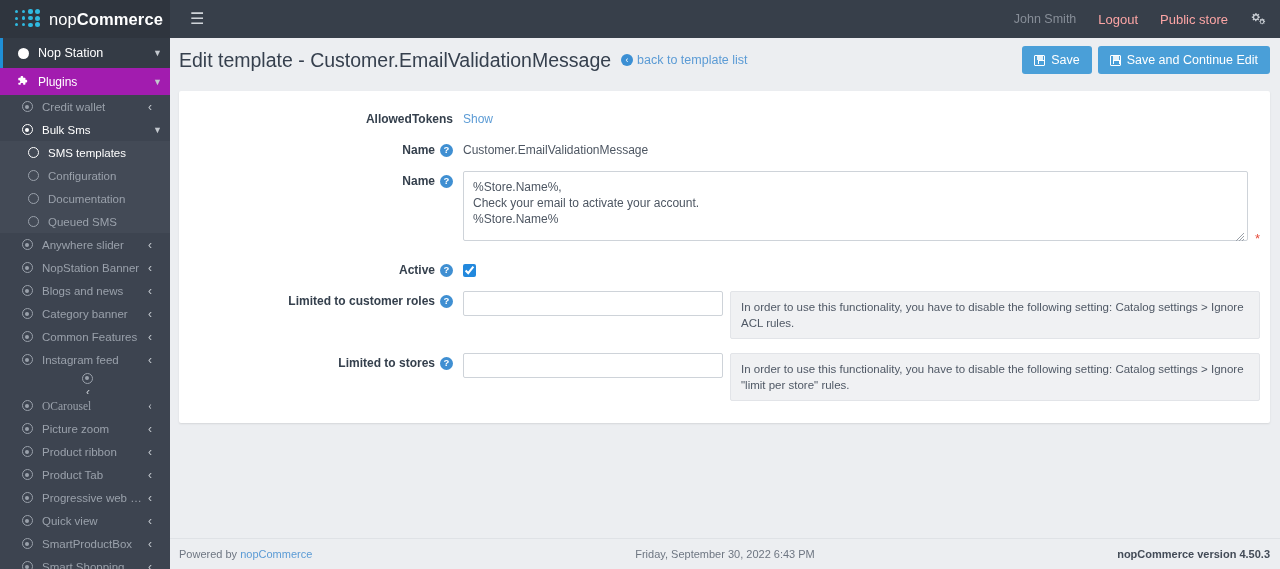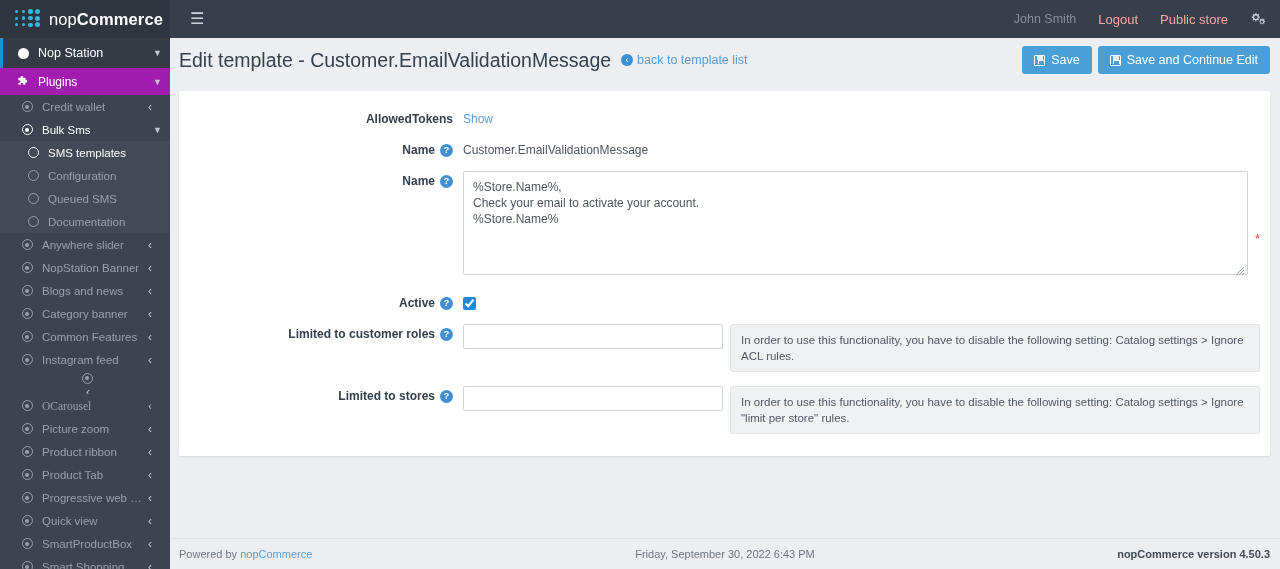--- a/index.html
+++ b/index.html
@@ -135,21 +135,21 @@
     color: #fff; font-size: 9.5px; font-weight: bold;
     display: inline-flex; align-items: center; justify-content: center;
     line-height: 1; flex-shrink: 0; cursor: pointer;
   }
   .f-control { margin-left: 10px; display: flex; align-items: flex-start; }
   .static-text { font-size: 12px; color: #4d5662; padding-top: 3px; }
   .link-show { font-size: 12px; color: #5b9bd5; text-decoration: none; cursor: pointer; padding-top: 3px; }
 
   .textarea-wrap { position: relative; }
   textarea.body-area {
-    width: 785px; height: 104px; resize: none;
+    width: 785px; height: 70px; resize: none;
     border: 1px solid #ced3d9; border-radius: 2px;
     font-family: "Liberation Sans", sans-serif; font-size: 12px; color: #4d5662;
     padding: 7px 9px; line-height: 16px; outline: none; background: #fff;
     overflow: hidden;
   }
   .resize-grip {
     position: absolute; right: 3px; bottom: 3px; width: 10px; height: 10px;
     pointer-events: none;
   }
   .req-star { color: #e74c3c; font-size: 13px; margin-left: 7px; padding-top: 60px; }
@@ -257,27 +257,27 @@
     <div class="nav-item lvl shade-b" style="padding-left: 26px;">
       <span class="ico">
         <span class="circ"></span>
       </span>
       <span class="lbl">Configuration</span>
     </div>
     <div class="nav-item lvl shade-b" style="padding-left: 26px;">
       <span class="ico">
         <span class="circ"></span>
       </span>
+      <span class="lbl">Documentation</span>
+    </div>
+    <div class="nav-item lvl shade-b" style="padding-left: 26px;">
+      <span class="ico">
+        <span class="circ"></span>
+      </span>
       <span class="lbl">Queued SMS</span>
-    </div>
-    <div class="nav-item lvl shade-b" style="padding-left: 26px;">
-      <span class="ico">
-        <span class="circ"></span>
-      </span>
-      <span class="lbl">Documentation</span>
     </div>
     <div class="nav-item lvl shade-a" style="padding-left: 20px;">
       <span class="ico">
         <span class="circ dot"></span>
       </span>
       <span class="lbl">Anywhere slider</span>
       <span class="chev" style="font-size: 12px; margin-right: 10px;">‹</span>
     </div>
     <div class="nav-item lvl shade-a" style="padding-left: 20px;">
       <span class="ico">

